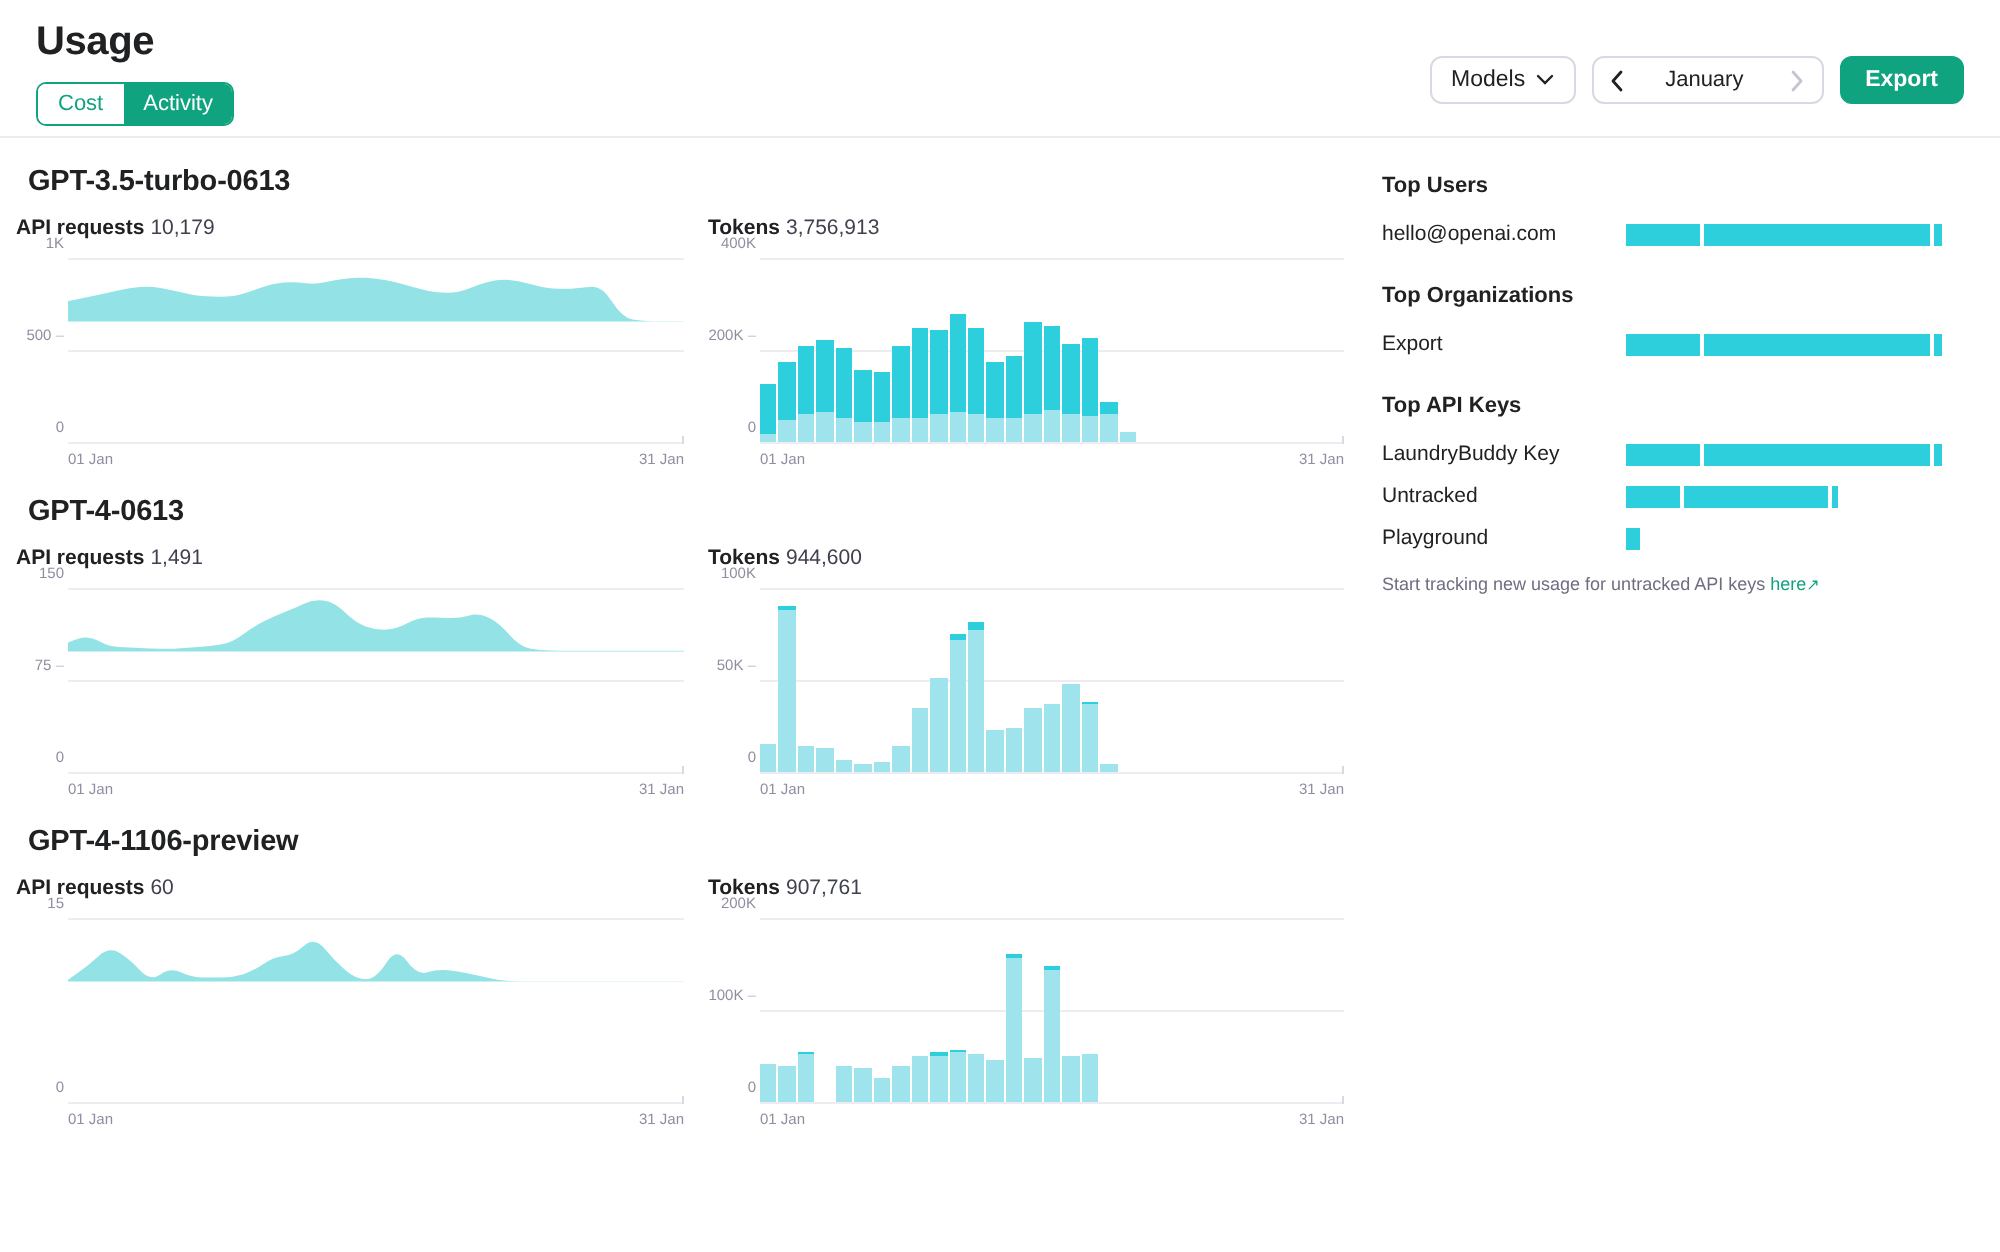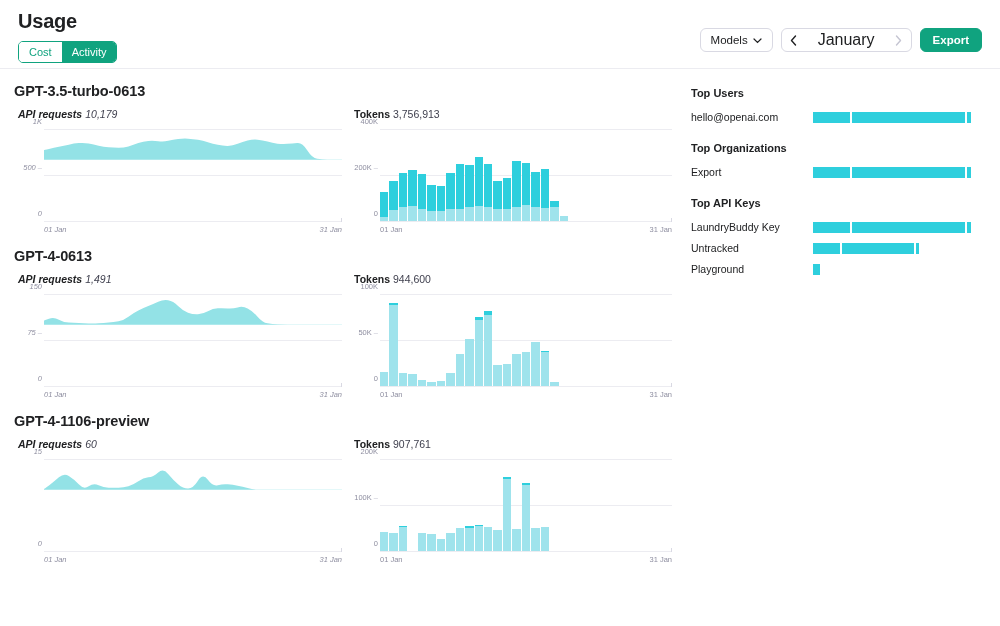--- a/index.html
+++ b/index.html
@@ -25,38 +25,38 @@
   .header-right { position: absolute; right: 18px; top: 28px; display: flex; gap: 8px; align-items: center; }
   .btn { height: 24px; border: 1px solid #d9d9e3; border-radius: 6px; background: #fff;
          font-size: 11.5px; display: flex; align-items: center; padding: 0 10px;
          cursor: pointer; color: #202123; gap: 5px; }
   .btn-models { }
   .month-ctl { height: 24px; border: 1px solid #d9d9e3; border-radius: 6px; background: #fff;
                display: flex; align-items: center; overflow: hidden; }
   .month-arrow { width: 24px; height: 22px; display: flex; align-items: center; justify-content: center;
                  cursor: pointer; font-size: 12px; color: #202123; }
   .month-arrow.disabled { color: #c5c5d2; cursor: default; }
-  .month-label { font-size: 16px; padding: 0 12px; min-width: 66px; text-align: right; }
+  .month-label { font-size: 11px; padding: 0 12px; min-width: 66px; text-align: left; }
   .btn-export { background: #10a37f; border-color: #10a37f; color: #fff; font-weight: 600;
                 height: 24px; border-radius: 6px; font-size: 11.5px; padding: 0 12px;
                 display:flex; align-items:center; cursor: pointer; border-style: solid; border-width:1px;}
 
   .divider { height: 1px; background: #ececf1; width: 100%; }
 
   
   .main { display: flex; }
   .left-col { width: 683px; padding: 0 0 0 0; }
   .right-col { width: 317px; padding: 14px 20px 0 8px; }
 
   .model-block { padding: 14px 0 0 0; }
   .model-name { font-size: 14.5px; font-weight: bold; padding-left: 14px; letter-spacing: -0.1px; }
 
   .charts-row { display: flex; }
   .chart-cell { position: relative; }
-  .chart-cell.req { width: 346px; padding-left: 18px; font-style: italic; }
+  .chart-cell.req { width: 346px; padding-left: 8px; }
   .chart-cell.tok { width: 330px; padding-left: 8px; }
 
   .chart-head { font-size: 10.5px; margin: 9px 0 0 0; color: #6e6e80; }
   .chart-head b { color: #202123; font-weight: bold; font-size: 10.5px; }
   .chart-head .val { color: #40414f; font-weight: normal; margin-left: 3px; }
 
   .plot { position: relative; height: 92px; margin-top: 10px; }
 
   .gridline { position: absolute; left: 26px; right: 4px; height: 1px; background: #ececf1; }
   .ytick { position: absolute; left: 0; width: 24px; text-align: right;
@@ -688,16 +688,20 @@
             <div class="seg-piece" style="width: 43%;"></div>
             <div class="seg-piece" style="width: 2%;"></div>
           </div>
       </div>
       <div class="side-row">
         <div class="side-label">Playground</div>
         <div class="side-bar">
             <div class="seg-piece" style="width: 4%;"></div>
           </div>
       </div>
+      <div class="side-note">
+        <span>Start tracking new usage for untracked API keys</span>
+        <a href="#">here</a><span style="color:#10a37f;font-size:8px;">↗</span>
+      </div>
     </div>
 
   </div>
 </div>
 
 </body></html>

